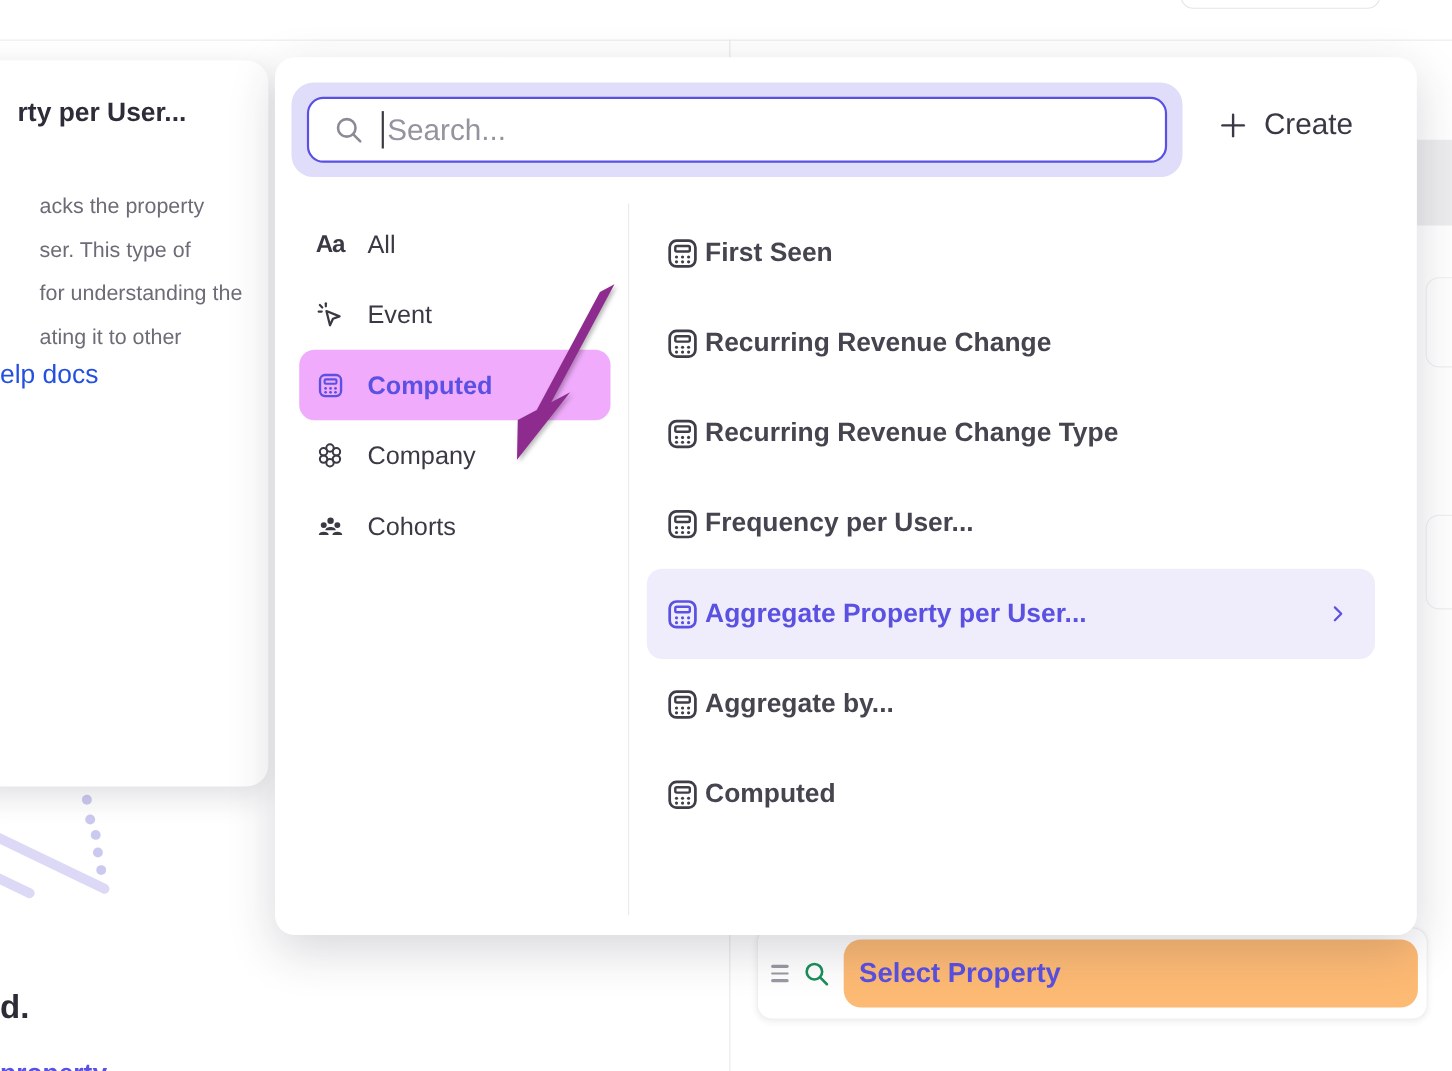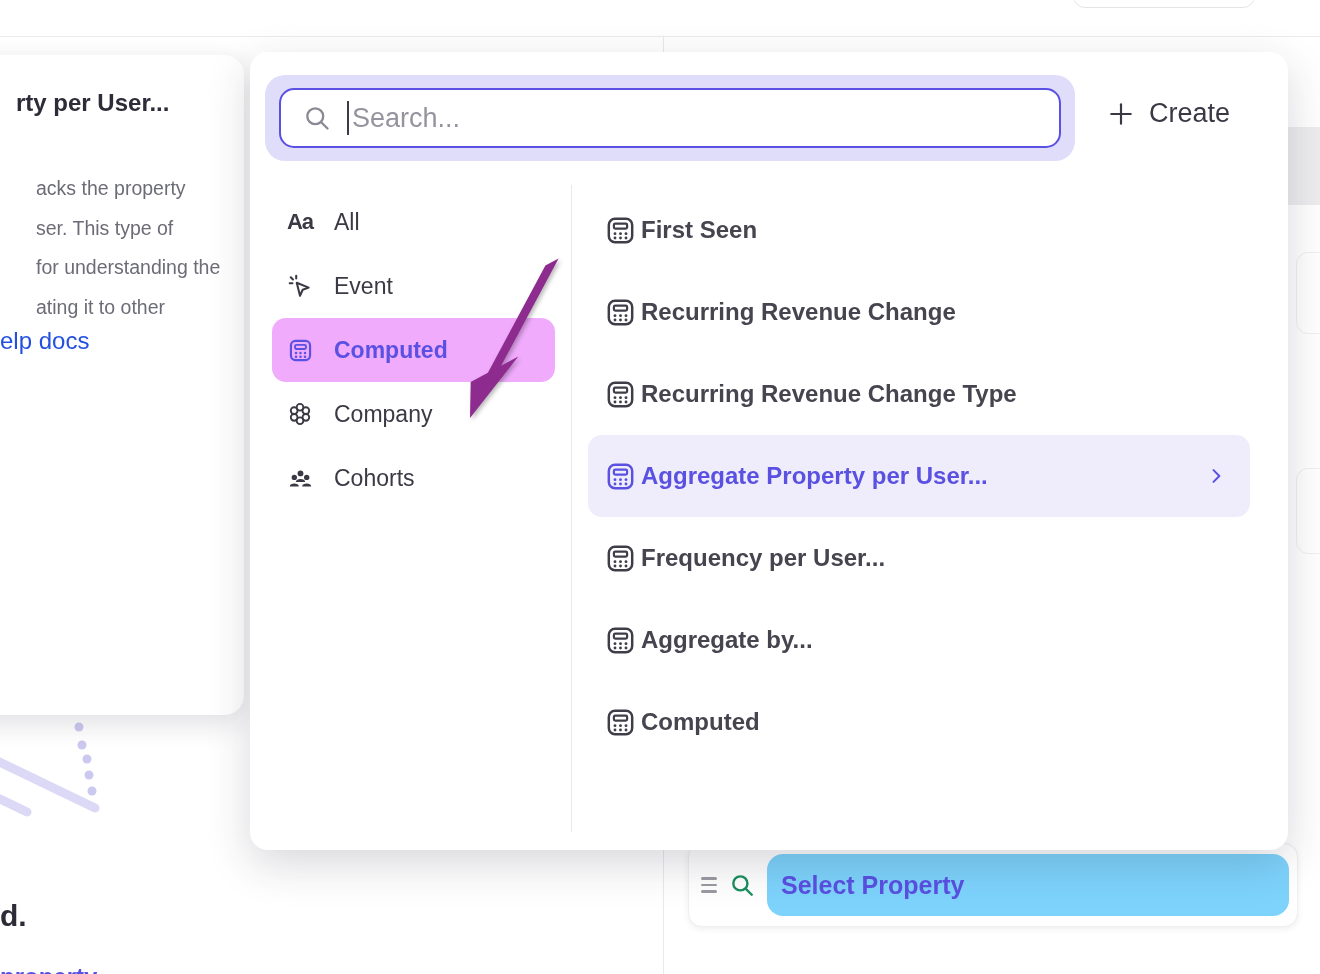--- a/index.html
+++ b/index.html
@@ -32,21 +32,21 @@
   .partial-link-clip { position:absolute; left:0; top:963px; width:110px; height:11px; overflow:hidden; z-index:2; }
   .partial-link-clip span { font-size:24px; font-weight:bold; color:#5a50e2; }
 
   
   .select-card { position:absolute; left:688px; top:843px; width:610px; height:84px; background:#fff;
     border:1px solid #efeff2; border-radius:14px; box-shadow:0 2px 6px rgba(0,0,0,0.07);
     display:flex; align-items:center; z-index:5; }
   .drag-handle { width:16px; margin-left:12px; display:flex; flex-direction:column; gap:4px; }
   .drag-handle i { display:block; height:2.5px; background:#9a9aa3; border-radius:2px; }
   .select-search-icon { margin-left:12px; flex:0 0 auto; }
-  .select-pill { flex:1; height:62px; margin:0 8px 0 12px; background:#7dd3fc; border-radius:16px;
+  .select-pill { flex:1; height:62px; margin:0 8px 0 12px; background:#fdba74; border-radius:16px;
     display:flex; align-items:center; padding-left:14px; cursor:pointer; }
   .select-pill span { font-size:25px; font-weight:600; color:#5a50e2; }
 
   
   .modal { position:absolute; left:250px; top:52px; width:1038px; height:798px; background:#fff;
     border-radius:18px; box-shadow:0 14px 44px rgba(40,40,60,0.18); z-index:20; }
   .search-halo { position:absolute; left:15px; top:23px; width:810px; height:86px; border-radius:20px; background:#dfddfa; }
   .search-input { position:absolute; left:14px; top:13px; width:782px; height:60px; background:#fff;
     border:2px solid #5a50e2; border-radius:15px; display:flex; align-items:center; padding-left:22px; cursor:text; }
   .search-icon-svg { flex:0 0 auto; }
@@ -256,20 +256,37 @@
               <circle cx="12" cy="14.3" r="1.05"></circle>
               <circle cx="16" cy="14.3" r="1.05"></circle>
               <circle cx="8" cy="17.5" r="1.05"></circle>
               <circle cx="12" cy="17.5" r="1.05"></circle>
               <circle cx="16" cy="17.5" r="1.05"></circle>
             </g>
         </svg>
       </span>
       <span>Recurring Revenue Change Type</span>
     </div>
+    <div class="prop-row">
+      <span class="prop-icon">
+        <svg width="33" height="33" viewBox="0 0 24 24">
+          <rect x="3.5" y="3.5" width="17" height="17" rx="4.5" fill="none" stroke="#3f3d48" stroke-width="1.8"></rect>
+          <rect x="7.2" y="7" width="9.6" height="3.6" rx="1" fill="none" stroke="#3f3d48" stroke-width="1.6"></rect>
+          <g fill="#3f3d48">
+              <circle cx="8" cy="14.3" r="1.05"></circle>
+              <circle cx="12" cy="14.3" r="1.05"></circle>
+              <circle cx="16" cy="14.3" r="1.05"></circle>
+              <circle cx="8" cy="17.5" r="1.05"></circle>
+              <circle cx="12" cy="17.5" r="1.05"></circle>
+              <circle cx="16" cy="17.5" r="1.05"></circle>
+            </g>
+        </svg>
+      </span>
+      <span>Frequency per User...</span>
+    </div>
     <div class="prop-row active">
       <span class="prop-icon">
         <svg width="33" height="33" viewBox="0 0 24 24">
           <rect x="3.5" y="3.5" width="17" height="17" rx="4.5" fill="none" stroke="#5a50e2" stroke-width="1.8"></rect>
           <rect x="7.2" y="7" width="9.6" height="3.6" rx="1" fill="none" stroke="#5a50e2" stroke-width="1.6"></rect>
           <g fill="#5a50e2">
               <circle cx="8" cy="14.3" r="1.05"></circle>
               <circle cx="12" cy="14.3" r="1.05"></circle>
               <circle cx="16" cy="14.3" r="1.05"></circle>
               <circle cx="8" cy="17.5" r="1.05"></circle>
@@ -293,37 +310,20 @@
           <g fill="#3f3d48">
               <circle cx="8" cy="14.3" r="1.05"></circle>
               <circle cx="12" cy="14.3" r="1.05"></circle>
               <circle cx="16" cy="14.3" r="1.05"></circle>
               <circle cx="8" cy="17.5" r="1.05"></circle>
               <circle cx="12" cy="17.5" r="1.05"></circle>
               <circle cx="16" cy="17.5" r="1.05"></circle>
             </g>
         </svg>
       </span>
-      <span>Frequency per User...</span>
-    </div>
-    <div class="prop-row">
-      <span class="prop-icon">
-        <svg width="33" height="33" viewBox="0 0 24 24">
-          <rect x="3.5" y="3.5" width="17" height="17" rx="4.5" fill="none" stroke="#3f3d48" stroke-width="1.8"></rect>
-          <rect x="7.2" y="7" width="9.6" height="3.6" rx="1" fill="none" stroke="#3f3d48" stroke-width="1.6"></rect>
-          <g fill="#3f3d48">
-              <circle cx="8" cy="14.3" r="1.05"></circle>
-              <circle cx="12" cy="14.3" r="1.05"></circle>
-              <circle cx="16" cy="14.3" r="1.05"></circle>
-              <circle cx="8" cy="17.5" r="1.05"></circle>
-              <circle cx="12" cy="17.5" r="1.05"></circle>
-              <circle cx="16" cy="17.5" r="1.05"></circle>
-            </g>
-        </svg>
-      </span>
       <span>Aggregate by...</span>
     </div>
     <div class="prop-row">
       <span class="prop-icon">
         <svg width="33" height="33" viewBox="0 0 24 24">
           <rect x="3.5" y="3.5" width="17" height="17" rx="4.5" fill="none" stroke="#3f3d48" stroke-width="1.8"></rect>
           <rect x="7.2" y="7" width="9.6" height="3.6" rx="1" fill="none" stroke="#3f3d48" stroke-width="1.6"></rect>
           <g fill="#3f3d48">
               <circle cx="8" cy="14.3" r="1.05"></circle>
               <circle cx="12" cy="14.3" r="1.05"></circle>

